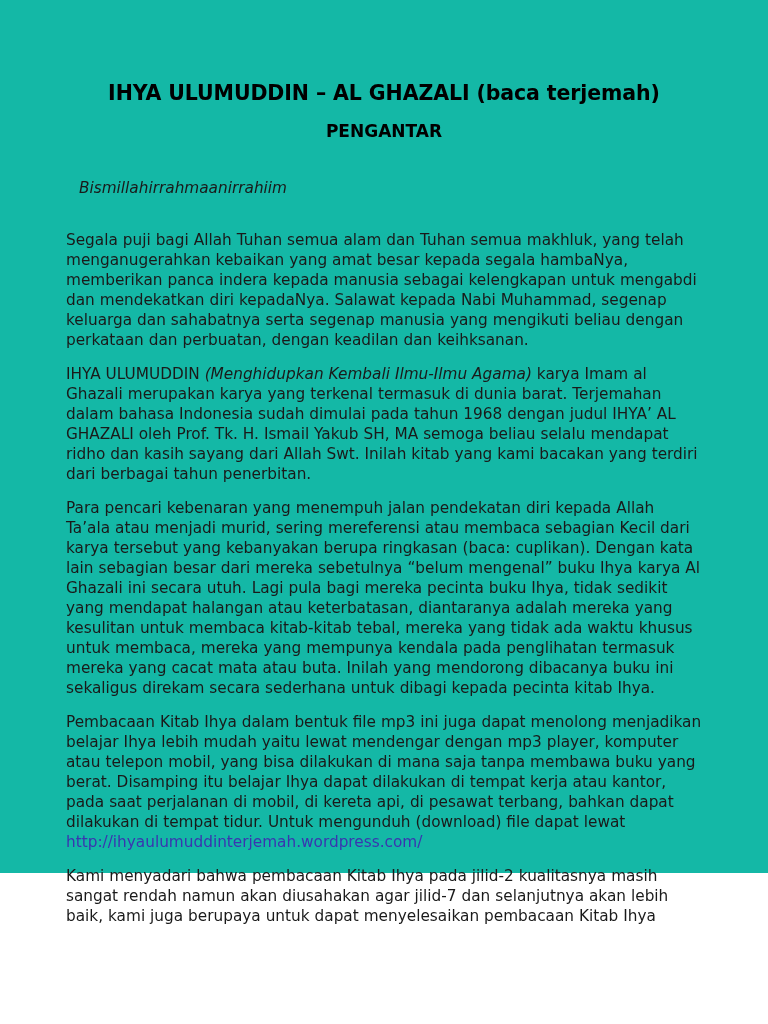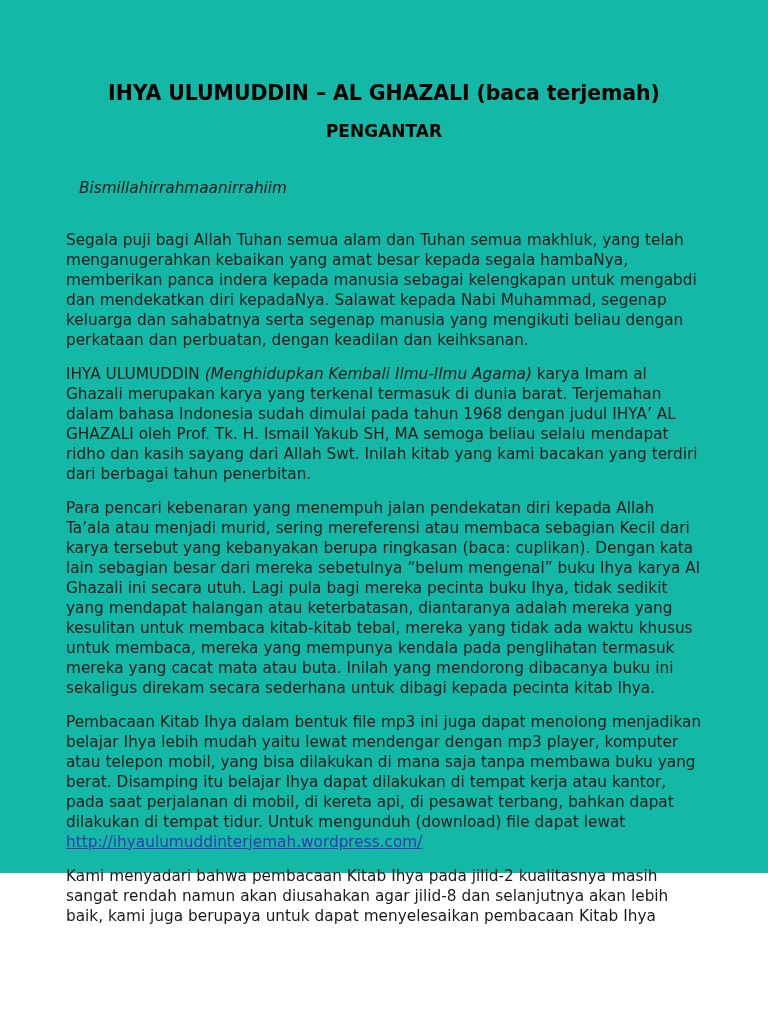--- a/index.html
+++ b/index.html
@@ -68,21 +68,20 @@
   p.body-par.first-par {
     padding-top: 17px;
   }
   .it {
     font-style: italic;
     text-align: center;
   }
   a.doc-link,
   .doc-link {
     color: #3a35b0;
-    text-decoration: underline;
     cursor: pointer;
   }
 </style>
 </head>
 <body>
 
 <div class="page">
   <div class="content">
 
     <h1 class="doc-title">IHYA ULUMUDDIN – AL GHAZALI (baca terjemah)</h1>
@@ -92,16 +91,16 @@
     <p class="basmalah">Bismillahirrahmaanirrahiim</p>
 
     <p class="body-par first-par">Segala puji bagi Allah Tuhan semua alam dan Tuhan semua makhluk, yang telah menganugerahkan kebaikan yang amat besar kepada segala hambaNya, memberikan panca indera kepada manusia sebagai kelengkapan untuk mengabdi dan mendekatkan diri kepadaNya. Salawat kepada Nabi Muhammad, segenap keluarga dan sahabatnya serta segenap manusia yang mengikuti beliau dengan perkataan dan perbuatan, dengan keadilan dan keihksanan.</p>
 
     <p class="body-par"><span>IHYA ULUMUDDIN </span><span class="it">(Menghidupkan Kembali Ilmu-Ilmu Agama)</span><span> karya Imam al Ghazali merupakan karya yang terkenal termasuk di dunia barat. Terjemahan dalam bahasa Indonesia sudah dimulai pada tahun 1968 dengan judul IHYA’ AL GHAZALI oleh Prof. Tk. H. Ismail Yakub SH, MA semoga beliau selalu mendapat ridho dan kasih sayang dari Allah Swt. Inilah kitab yang kami bacakan yang terdiri dari berbagai tahun penerbitan.</span></p>
 
     <p class="body-par">Para pencari kebenaran yang menempuh jalan pendekatan diri kepada Allah Ta’ala atau menjadi murid, sering mereferensi atau membaca sebagian Kecil dari karya tersebut yang kebanyakan berupa ringkasan (baca: cuplikan). Dengan kata lain sebagian besar dari mereka sebetulnya “belum mengenal” buku Ihya karya Al Ghazali ini secara utuh.  Lagi pula bagi mereka pecinta buku Ihya, tidak sedikit yang mendapat halangan atau keterbatasan, diantaranya adalah mereka yang kesulitan untuk membaca kitab-kitab tebal, mereka yang tidak ada waktu khusus untuk membaca, mereka yang mempunya kendala pada penglihatan termasuk mereka yang cacat mata atau buta.  Inilah yang mendorong dibacanya buku ini sekaligus direkam secara sederhana untuk dibagi kepada pecinta kitab Ihya.</p>
 
     <p class="body-par"><span>Pembacaan Kitab Ihya dalam bentuk file mp3 ini juga dapat menolong menjadikan belajar Ihya  lebih mudah yaitu lewat mendengar dengan mp3 player, komputer atau telepon mobil, yang bisa dilakukan di mana saja tanpa membawa buku yang berat. Disamping itu belajar Ihya dapat dilakukan di tempat kerja atau kantor, pada saat perjalanan di mobil, di kereta api, di pesawat terbang, bahkan dapat dilakukan di tempat tidur. Untuk mengunduh (download) file dapat lewat </span><a class="doc-link">http://ihyaulumuddinterjemah.wordpress.com/</a></p>
 
-    <p class="body-par">Kami menyadari bahwa pembacaan Kitab Ihya pada jilid-2 kualitasnya masih sangat rendah namun akan diusahakan agar jilid-8 dan selanjutnya akan lebih baik, kami juga berupaya untuk dapat menyelesaikan pembacaan Kitab Ihya</p>
+    <p class="body-par">Kami menyadari bahwa pembacaan Kitab Ihya pada jilid-2 kualitasnya masih sangat rendah namun akan diusahakan agar jilid-7 dan selanjutnya akan lebih baik, kami juga berupaya untuk dapat menyelesaikan pembacaan Kitab Ihya</p>
 
   </div>
 </div>
 
 </body></html>

